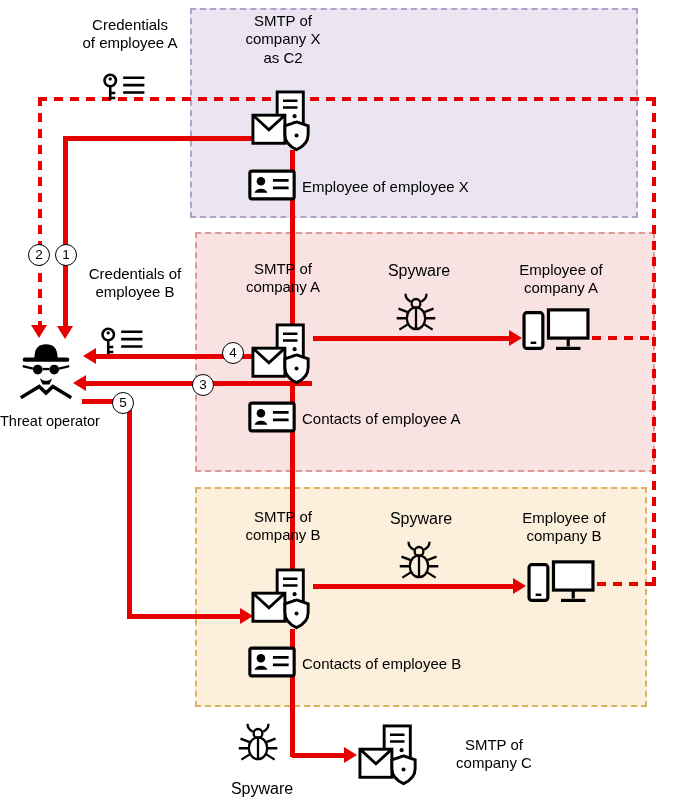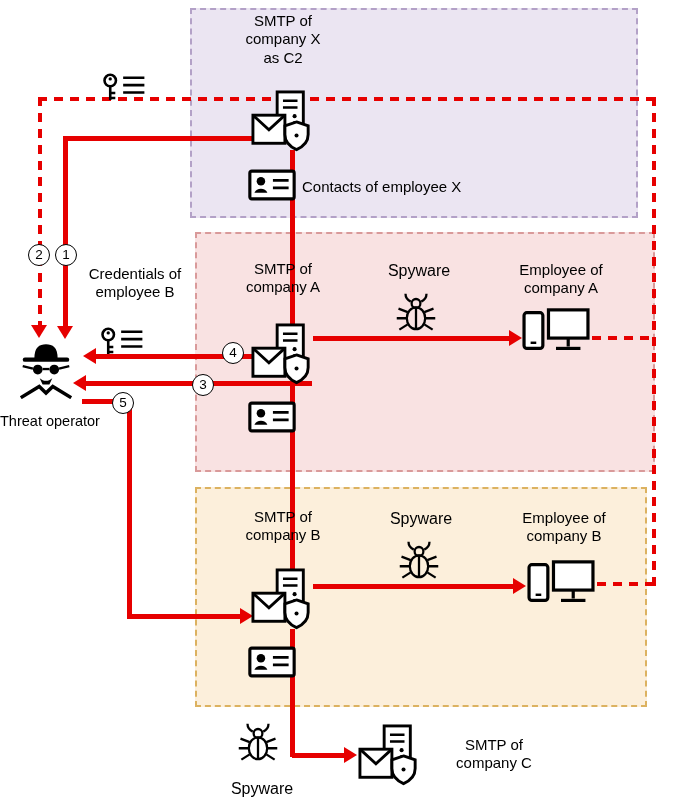--- a/index.html
+++ b/index.html
@@ -157,37 +157,41 @@
   <svg class="icon" style="left:248px;top:646px;" width="48" height="32">
       <use href="#sym-contact"></use>
     </svg>
   <svg class="icon" style="left:237px;top:722px;" width="42" height="42">
       <use href="#sym-bug"></use>
     </svg>
   <svg class="icon" style="left:358px;top:724px;" width="62" height="62">
       <use href="#sym-mail"></use>
     </svg>
 
+  <div class="label" style="left:55px;top:16px;width:150px;">Credentials
+of employee A</div>
   <div class="label" style="left:223px;top:12px;width:120px;">SMTP of
 company X
 as C2</div>
-  <div class="label alignleft" style="left:302px;top:178px;width:200px;">Contacts of employee X</div>
+  <div class="label alignleft" style="left:302px;top:178px;width:200px;">Employee of employee X</div>
   <div class="label" style="left:223px;top:260px;width:120px;">SMTP of
 company A</div>
   <div class="label big" style="left:369px;top:261px;width:100px;">Spyware</div>
   <div class="label" style="left:500px;top:261px;width:122px;">Employee of
 company A</div>
   <div class="label" style="left:60px;top:265px;width:150px;">Credentials of
 employee B</div>
+  <div class="label alignleft" style="left:302px;top:410px;width:200px;">Contacts of employee A</div>
   <div class="label nowrap" style="left:0px;top:413px;width:76px;">Threat operator</div>
   <div class="label" style="left:223px;top:508px;width:120px;">SMTP of
 company B</div>
   <div class="label big" style="left:371px;top:509px;width:100px;">Spyware</div>
   <div class="label" style="left:503px;top:509px;width:122px;">Employee of
 company B</div>
+  <div class="label alignleft" style="left:302px;top:655px;width:200px;">Contacts of employee B</div>
   <div class="label big" style="left:212px;top:779px;width:100px;">Spyware</div>
   <div class="label" style="left:444px;top:736px;width:100px;">SMTP of
 company C</div>
 
   <div class="step" style="left:28px;top:244px;">2</div>
   <div class="step" style="left:55px;top:244px;">1</div>
   <div class="step" style="left:222px;top:342px;">4</div>
   <div class="step" style="left:192px;top:374px;">3</div>
   <div class="step" style="left:112px;top:392px;">5</div>
 

